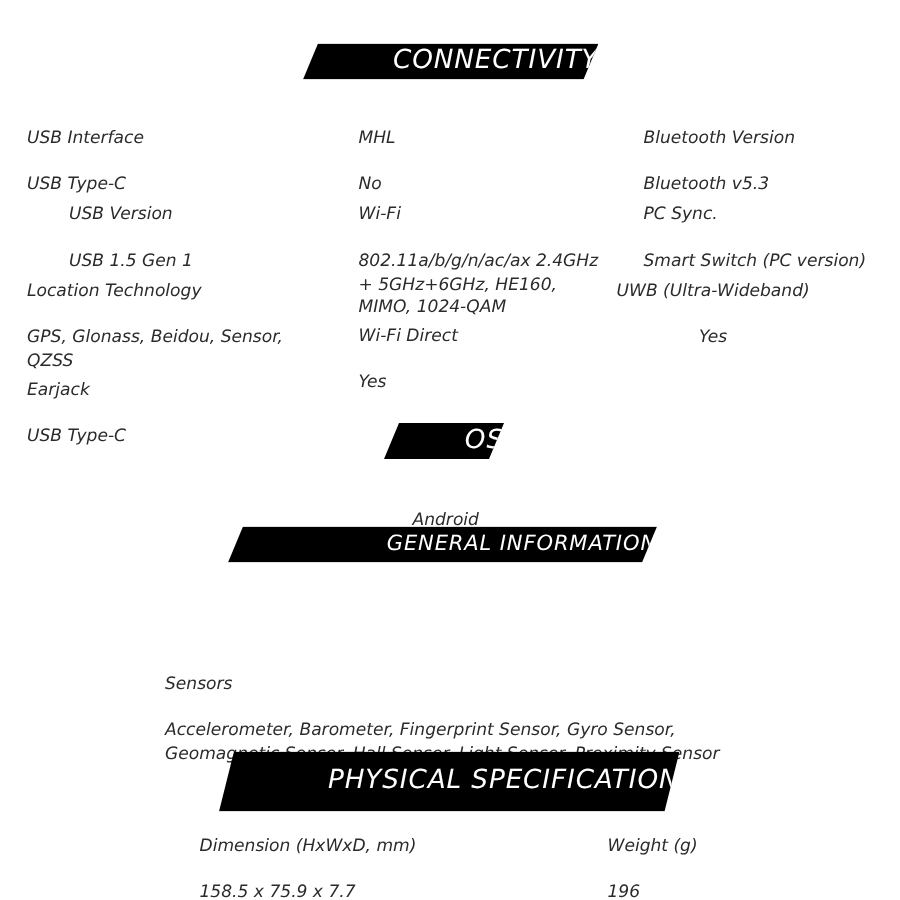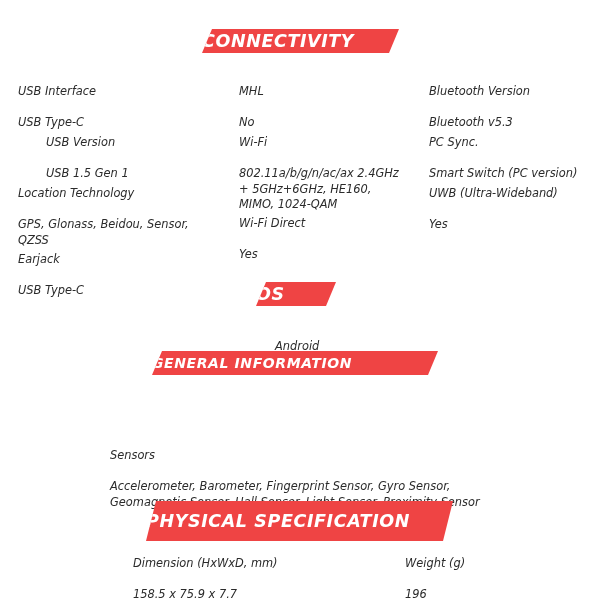--- a/index.html
+++ b/index.html
@@ -19,29 +19,29 @@
   .sheet {
     position: absolute;
     inset: 0;
     width: 600px;
     height: 600px;
   }
 
   
   .banner {
     position: absolute;
-    background: #ef4444;
+    background: #000000;
     color: #ffffff;
     font-family: "DejaVu Sans", "Liberation Sans", sans-serif;
-    font-weight: bold;
+    font-weight: normal;
     font-style: italic;
     letter-spacing: 0.6px;
     display: flex;
     align-items: center;
-    justify-content: flex-start;
+    justify-content: flex-end;
     -webkit-clip-path: polygon(10px 0, 100% 0, calc(100% - 10px) 100%, 0 100%);
     clip-path: polygon(10px 0, 100% 0, calc(100% - 10px) 100%, 0 100%);
     white-space: nowrap;
     box-sizing: border-box;
   }
   .banner span {
     display: block;
     transform: translateY(-0.5px);
   }
 
@@ -69,21 +69,21 @@
   #c1-earjack            { left: 18px;  top: 237px; }
 
   
   #c2-mhl                { left: 239px; top: 69px;  }
   #c2-wifi               { left: 239px; top: 120px; }
   #c2-wifi-direct        { left: 239px; top: 201px; }
 
   
   #c3-bluetooth          { left: 429px; top: 69px;  }
   #c3-pc-sync            { left: 429px; top: 120px; }
-  #c3-uwb                { left: 429px; top: 171px; }
+  #c3-uwb                { left: 411px; top: 171px; text-align: center; }
 
   
   #os-android            { left: 275px; top: 324px; }
 
   
   #gi-form-factor        { left: 250px; top: 390px; }
   #gi-sensors            { left: 110px; top: 433px; }
 
   
   #ps-dimension          { left: 133px; top: 541px; }

